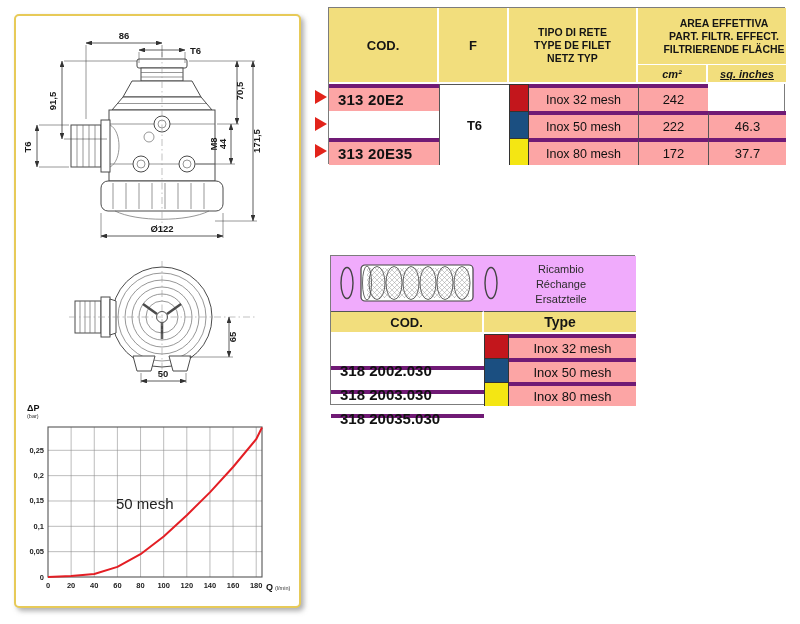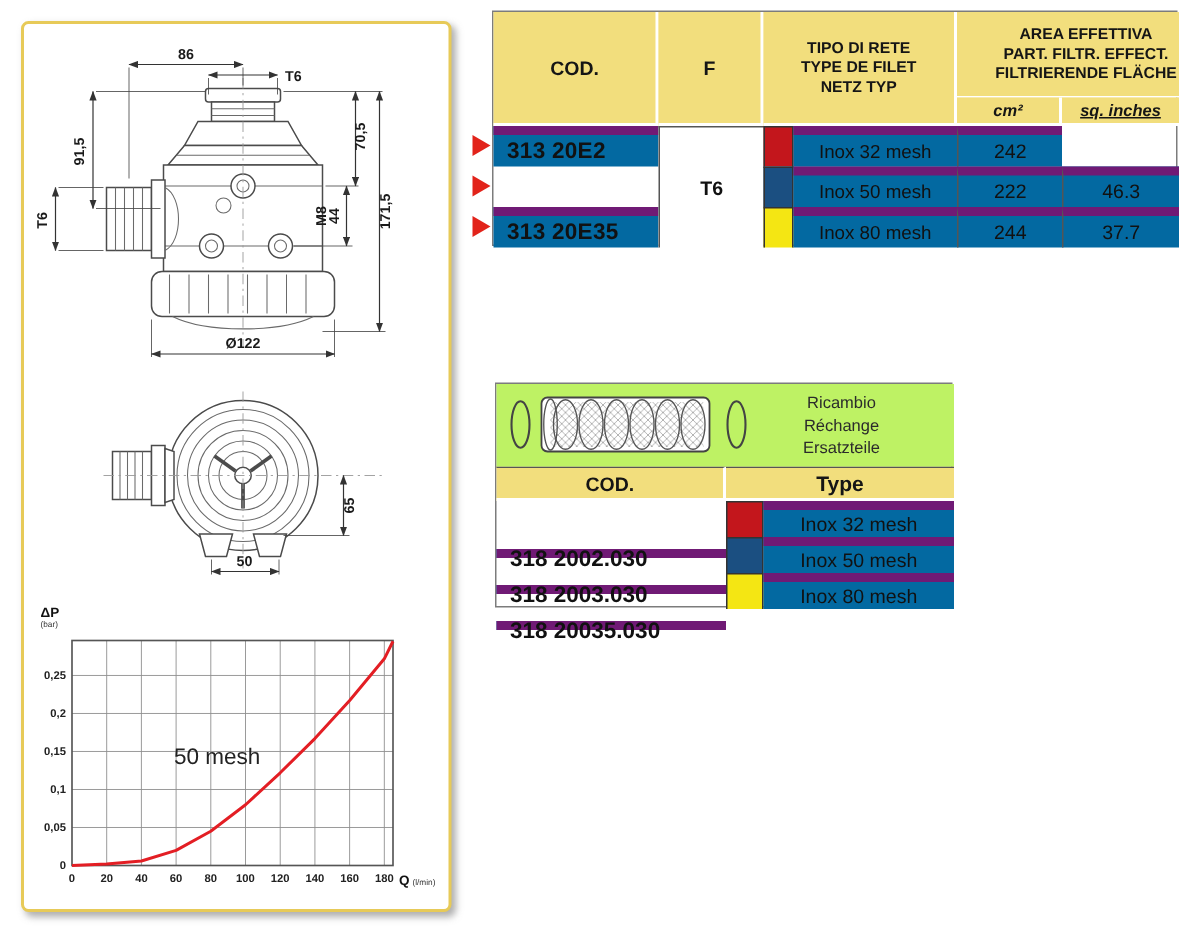--- a/index.html
+++ b/index.html
@@ -51,21 +51,21 @@
   .hd { background:#f2de7d; display:flex; align-items:center; justify-content:center;
         font-weight:bold; color:#151515; text-align:center;
         border-bottom:2px solid #fff; }
   .hd-cod  { grid-area:1/1/3/2; border-right:2px solid #fff; font-size:13px; }
   .hd-f    { grid-area:1/2/3/3; border-right:2px solid #fff; font-size:13px; }
   .hd-tipo { grid-area:1/3/3/5; border-right:2px solid #fff; flex-direction:column; font-size:10.5px; line-height:13px; }
   .hd-area { grid-area:1/5/2/7; flex-direction:column; font-size:10.5px; line-height:13px; border-bottom:1px solid #fff;padding-left:24px; }
   .hd-cm2  { grid-area:2/5/3/6; border-right:2px solid #fff; font-style:italic; font-size:11px; font-weight:bold; }
   .hd-sq   { grid-area:2/6/3/7; font-style:italic; font-size:11px; font-weight:bold;text-decoration:underline; }
 
-  .c { display:flex; align-items:center; font-size:13px; border-top:6px solid #701a75; background:#0369a1; }
+  .c { display:flex; align-items:center; font-size:13px; border-top:4px solid #701a75; background:#fca5a5; }
   .cod-cell { padding-left:9px; font-weight:bold; font-size:15px; letter-spacing:0.2px; }
   .t6-cell  { grid-area:3/2/6/3; border-left:1px solid #555; border-top:1px solid #555;
               display:flex; align-items:center; justify-content:center; font-weight:bold; font-size:13px; background:#fff; }
   .swatch   { border-left:1px solid #333; border-right:1px solid #333; border-top:1px solid #333; }
   .mesh-cell{ justify-content:center; font-size:12.5px; }
   .num-cell { justify-content:center; border-left:1px solid #555; }
 
   .row-arrow {
     position:absolute; width:0; height:0;
     border-top:7px solid transparent; border-bottom:7px solid transparent;
@@ -73,21 +73,21 @@
   }
 
   
   #t2 {
     position:absolute; left:330px; top:255px; width:305px; height:150px;
     display:grid;
     grid-template-columns:153px 25px 127px;
     grid-template-rows:55px 23px 24px 24px 24px;
     border:1px solid #7c7c7c; background:#fff;
   }
-  .t2-top { grid-area:1/1/2/4; position:relative; background:#bef264; }
+  .t2-top { grid-area:1/1/2/4; position:relative; background:#f0abfc; }
   #cart-svg { position:absolute; left:6px; top:4px; }
   .spare-caption {
     position:absolute; right:10px; top:6px; width:130px;
     font-size:11px; line-height:15px; color:#2b2b2b; text-align:center;
   }
   .t2-hd { background:#f2de7d; display:flex; align-items:center; justify-content:center;
            font-weight:bold; color:#151515; border-top:1px solid #555; border-bottom:2px solid #fff; }
   .t2-hd-cod  { grid-area:2/1/3/2; border-right:2px solid #fff; font-size:13px; }
   .t2-hd-type { grid-area:2/2/3/4; font-size:14px; }
   .t2-cod  { padding-left:9px; font-weight:bold; font-size:15px;margin-top:32px; }
@@ -296,21 +296,21 @@
     <div class="c swatch" style="grid-area: 3 / 3 / 4 / 4; background-color: rgb(195, 22, 28);"></div>
     <div class="c swatch" style="grid-area: 4 / 3 / 5 / 4; background-color: rgb(27, 79, 129);"></div>
     <div class="c swatch" style="grid-area: 5 / 3 / 6 / 4; background-color: rgb(244, 230, 19);"></div>
 
     <div class="c mesh-cell" style="grid-area:3/4/4/5">Inox 32 mesh</div>
     <div class="c mesh-cell" style="grid-area:4/4/5/5">Inox 50 mesh</div>
     <div class="c mesh-cell" style="grid-area:5/4/6/5">Inox 80 mesh</div>
 
     <div class="c num-cell" style="grid-area:3/5/4/6">242</div>
     <div class="c num-cell" style="grid-area:4/5/5/6">222</div>
-    <div class="c num-cell" style="grid-area:5/5/6/6">244</div>
+    <div class="c num-cell" style="grid-area:5/5/6/6">172</div>
 
     <div class="c num-cell" style="grid-area:4/6/5/7">46.3</div>
     <div class="c num-cell" style="grid-area:5/6/6/7">37.7</div>
   </div>
 
   <div class="row-arrow" style="left:315px; top:90px"></div>
   <div class="row-arrow" style="left:315px; top:117px"></div>
   <div class="row-arrow" style="left:315px; top:144px"></div>
 
   <div id="t2">

